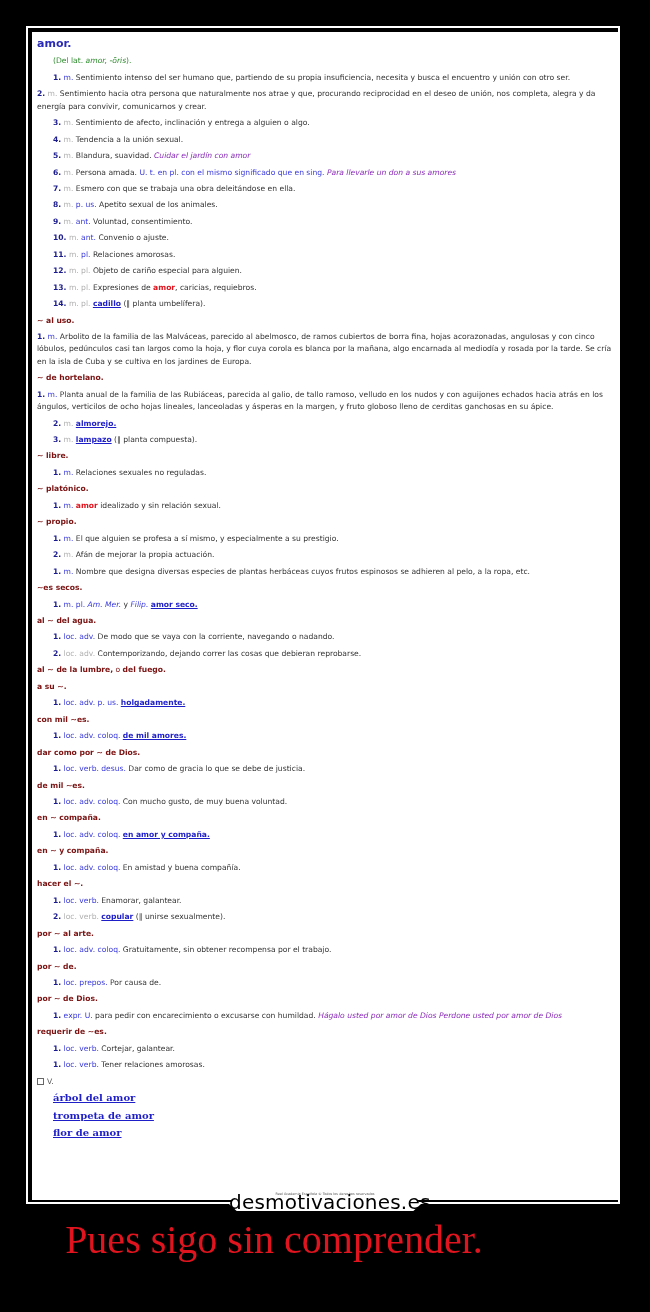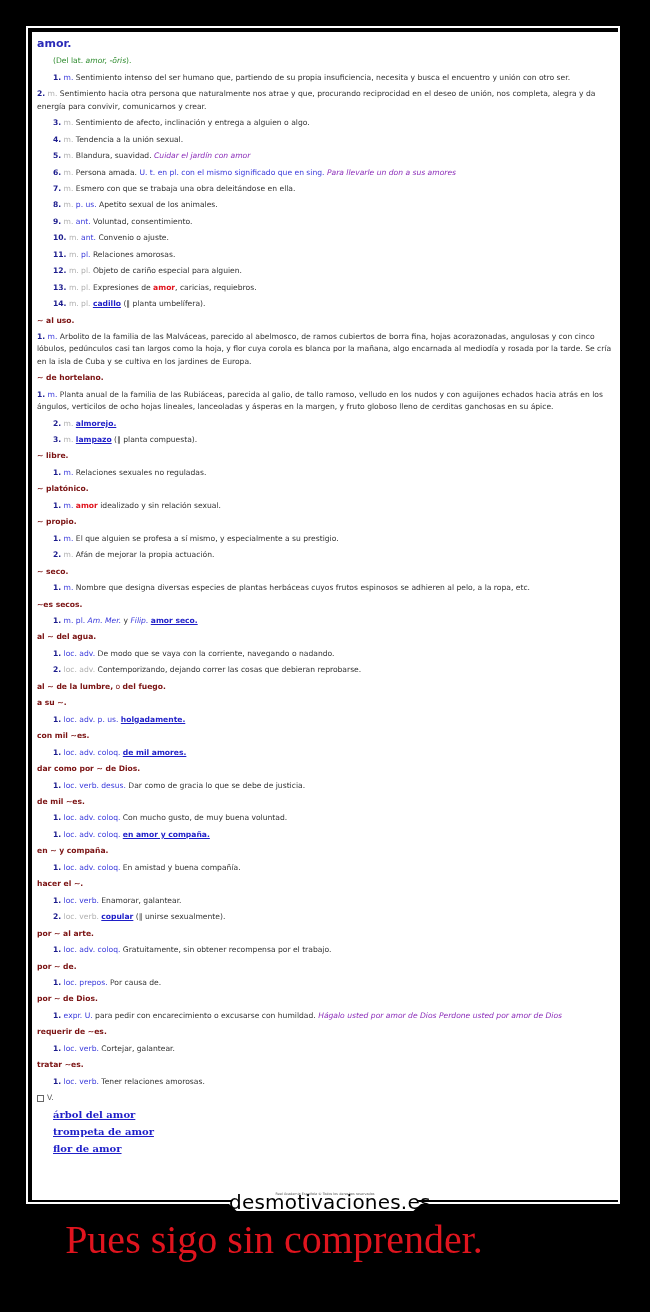--- a/index.html
+++ b/index.html
@@ -57,51 +57,50 @@
       <div class="line ind wrap"><span class="num">1.</span> <span class="gram">m.</span> <span>Planta anual de la familia de las Rubiáceas, parecida al galio, de tallo ramoso, velludo en los nudos y con aguijones echados hacia atrás en los ángulos, verticilos de ocho hojas lineales, lanceoladas y ásperas en la margen, y fruto globoso lleno de cerditas ganchosas en su ápice.</span></div>
       <div class="line ind"><span class="num">2.</span> <span class="gram-grey">m.</span> <span class="lnk">almorejo.</span></div>
       <div class="line ind"><span class="num">3.</span> <span class="gram-grey">m.</span> <span class="lnk">lampazo</span><span> (‖ planta compuesta).</span></div>
       <div class="line"><span class="sub">~ libre.</span></div>
       <div class="line ind"><span class="num">1.</span> <span class="gram">m.</span> <span>Relaciones sexuales no reguladas.</span></div>
       <div class="line"><span class="sub">~ platónico.</span></div>
       <div class="line ind"><span class="num">1.</span> <span class="gram">m.</span> <span class="hl">amor</span><span> idealizado y sin relación sexual.</span></div>
       <div class="line"><span class="sub">~ propio.</span></div>
       <div class="line ind"><span class="num">1.</span> <span class="gram">m.</span> <span>El que alguien se profesa a sí mismo, y especialmente a su prestigio.</span></div>
       <div class="line ind"><span class="num">2.</span> <span class="gram-grey">m.</span> <span>Afán de mejorar la propia actuación.</span></div>
-      <div class="line"><span class="sub">~ seco.</span></div>
       <div class="line ind"><span class="num">1.</span> <span class="gram">m.</span> <span>Nombre que designa diversas especies de plantas herbáceas cuyos frutos espinosos se adhieren al pelo, a la ropa, etc.</span></div>
       <div class="line"><span class="sub">~es secos.</span></div>
       <div class="line ind"><span class="num">1.</span> <span class="gram">m. pl.</span> <span class="ital-blue">Am. Mer.</span><span> y </span><span class="ital-blue">Filip.</span> <span class="lnk">amor seco.</span></div>
       <div class="line"><span class="sub">al ~ del agua.</span></div>
       <div class="line ind"><span class="num">1.</span> <span class="gram">loc. adv.</span> <span>De modo que se vaya con la corriente, navegando o nadando.</span></div>
       <div class="line ind"><span class="num">2.</span> <span class="gram-grey">loc. adv.</span> <span>Contemporizando, dejando correr las cosas que debieran reprobarse.</span></div>
       <div class="line"><span class="sub">al ~ de la lumbre,</span><span class="sub-plain"> o </span><span class="sub">del fuego.</span></div>
       <div class="line"><span class="sub">a su ~.</span></div>
       <div class="line ind"><span class="num">1.</span> <span class="gram">loc. adv. p. us.</span> <span class="lnk">holgadamente.</span></div>
       <div class="line"><span class="sub">con mil ~es.</span></div>
       <div class="line ind"><span class="num">1.</span> <span class="gram">loc. adv. coloq.</span> <span class="lnk">de mil amores.</span></div>
       <div class="line"><span class="sub">dar como por ~ de Dios.</span></div>
       <div class="line ind"><span class="num">1.</span> <span class="gram">loc. verb. desus.</span> <span>Dar como de gracia lo que se debe de justicia.</span></div>
       <div class="line"><span class="sub">de mil ~es.</span></div>
       <div class="line ind"><span class="num">1.</span> <span class="gram">loc. adv. coloq.</span> <span>Con mucho gusto, de muy buena voluntad.</span></div>
+      <div class="line"><span class="sub">en ~ compaña.</span></div>
       <div class="line ind"><span class="num">1.</span> <span class="gram">loc. adv. coloq.</span> <span class="lnk">en amor y compaña.</span></div>
       <div class="line"><span class="sub">en ~ y compaña.</span></div>
       <div class="line ind"><span class="num">1.</span> <span class="gram">loc. adv. coloq.</span> <span>En amistad y buena compañía.</span></div>
       <div class="line"><span class="sub">hacer el ~.</span></div>
       <div class="line ind"><span class="num">1.</span> <span class="gram">loc. verb.</span> <span>Enamorar, galantear.</span></div>
       <div class="line ind"><span class="num">2.</span> <span class="gram-grey">loc. verb.</span> <span class="lnk">copular</span><span> (‖ unirse sexualmente).</span></div>
       <div class="line"><span class="sub">por ~ al arte.</span></div>
       <div class="line ind"><span class="num">1.</span> <span class="gram">loc. adv. coloq.</span> <span>Gratuitamente, sin obtener recompensa por el trabajo.</span></div>
       <div class="line"><span class="sub">por ~ de.</span></div>
       <div class="line ind"><span class="num">1.</span> <span class="gram">loc. prepos.</span> <span>Por causa de.</span></div>
       <div class="line"><span class="sub">por ~ de Dios.</span></div>
       <div class="line ind"><span class="num">1.</span> <span class="gram">expr. U.</span> <span>para pedir con encarecimiento o excusarse con humildad.</span> <span class="ex">Hágalo usted por amor de Dios Perdone usted por amor de Dios</span></div>
       <div class="line"><span class="sub">requerir de ~es.</span></div>
       <div class="line ind"><span class="num">1.</span> <span class="gram">loc. verb.</span> <span>Cortejar, galantear.</span></div>
-      <div class="line"><span class="sub">tratar ~es.</span></div>
       <div class="line ind"><span class="num">1.</span> <span class="gram">loc. verb.</span> <span>Tener relaciones amorosas.</span></div>
       <div class="line see"><span class="see-box"></span><span>V.</span></div>
       <div class="line ind"><span class="serif-link">árbol del amor</span></div>
       <div class="line ind"><span class="serif-link">trompeta de amor</span></div>
       <div class="line ind"><span class="serif-link">flor de amor</span></div>
     </div>
 </div>
 
 <div class="copyright">Real Academia Española © Todos los derechos reservados</div>
 <div class="logo-plate"></div>

